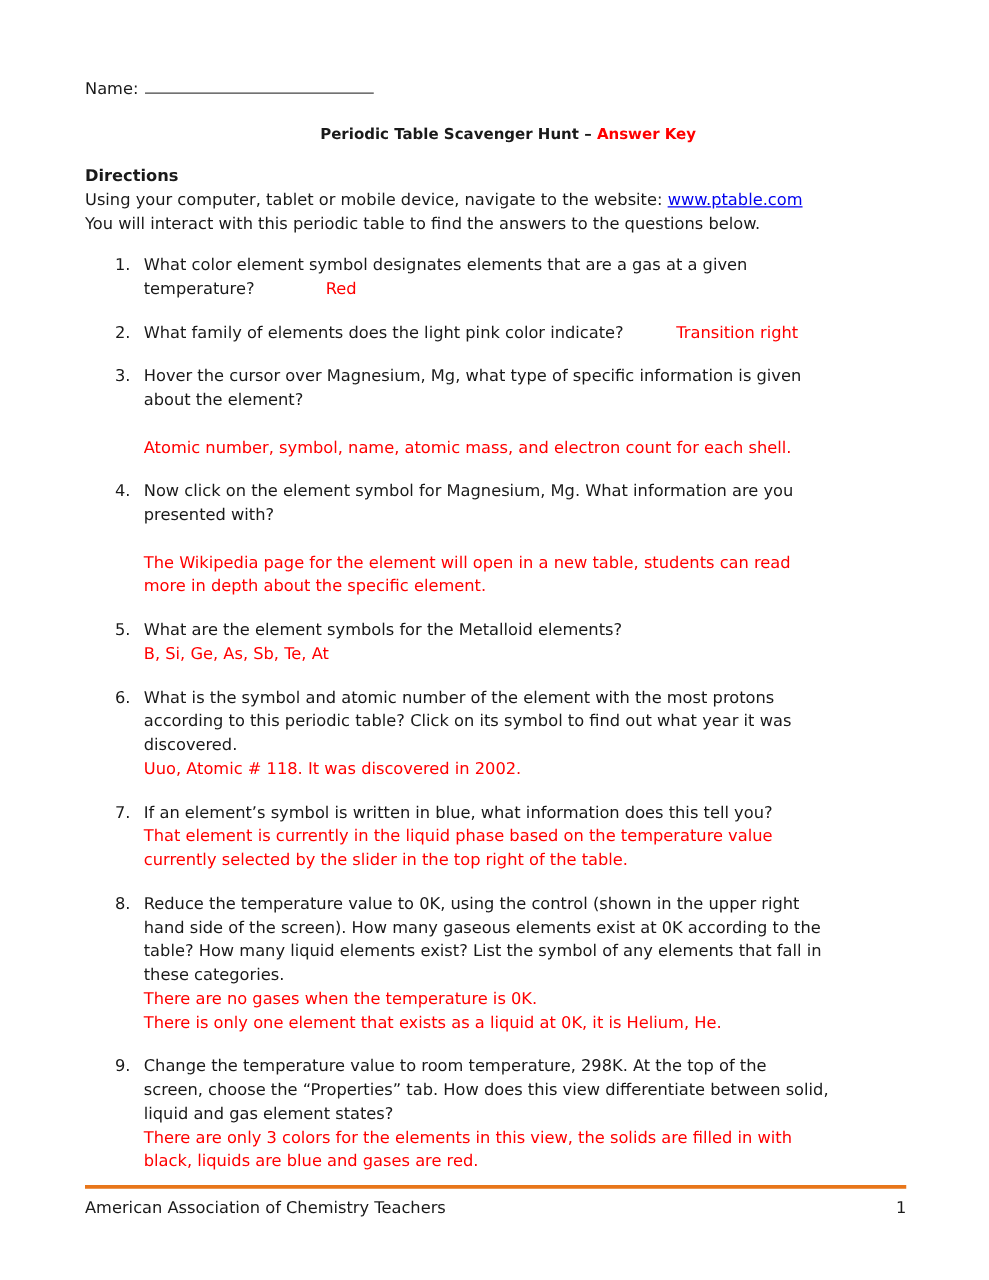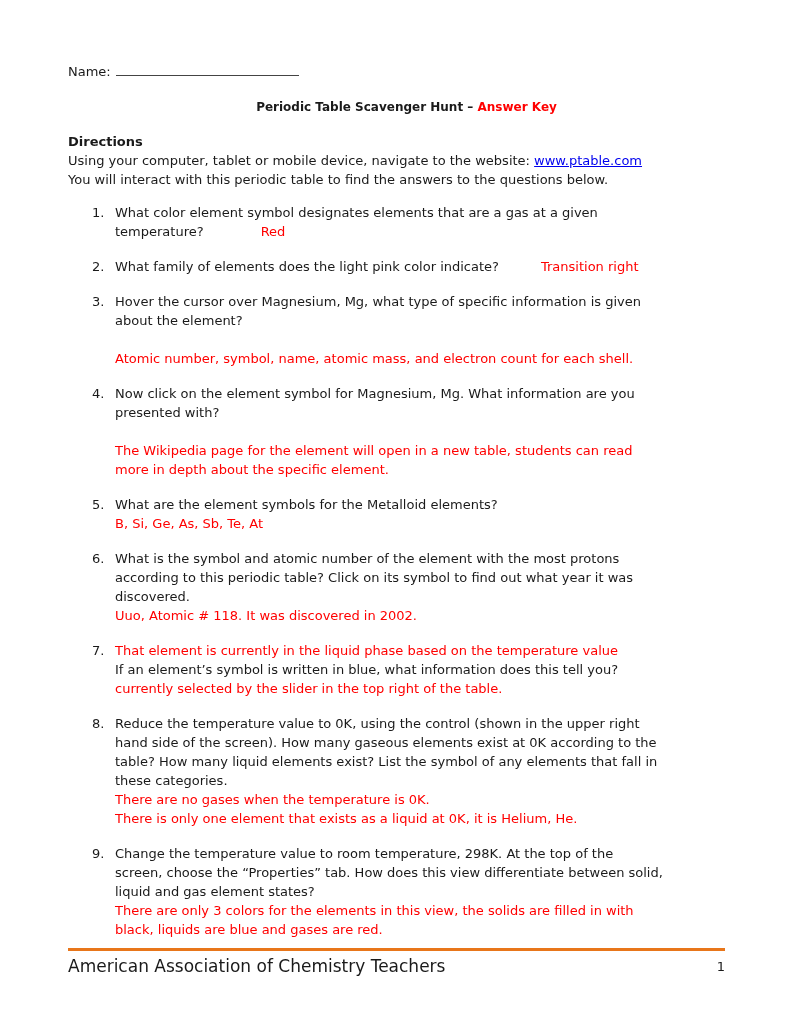--- a/index.html
+++ b/index.html
@@ -38,21 +38,21 @@
   .q-num { width: 23px; flex: 0 0 23px; }
   .q-body { flex: 1; min-width: 0; }
   .line { white-space: nowrap; }
   .line.blank { height: 19px; }
   .qt { color: #1a1a1a; }
   .ans { color: var(--red, #ff0000); }
 
   .footer { position: absolute; left: 68px; right: 66px; top: 948px; }
   .footer-rule { height: 3px; background: var(--orange, #e8761a); margin-bottom: 6px; }
   .footer-row { display: flex; justify-content: space-between; align-items: flex-start; }
-  .footer-org { font-size: 17px; }
+  .footer-org { font-size: 13px; }
   .footer-page { font-size: 13px; }
 </style>
 </head>
 <body style="--red: #ff0000; --orange: #e8761a; --link: #0000ee;">
 
 <div class="page">
 
   <div class="name-row">
     <span>Name:</span><span class="name-blank"></span>
   </div>
@@ -113,22 +113,22 @@
         <div class="q-body">
           <div class="line"><span class="qt">What is the symbol and atomic number of the element with the most protons</span></div>
           <div class="line"><span class="qt">according to this periodic table? Click on its symbol to find out what year it was</span></div>
           <div class="line"><span class="qt">discovered.</span></div>
           <div class="line"><span class="ans">Uuo, Atomic # 118. It was discovered in 2002.</span></div>
         </div>
       </div>
       <div class="q-item">
         <div class="q-num">7.</div>
         <div class="q-body">
+          <div class="line"><span class="qt">If an element’s symbol is written in blue, what information does this tell you?</span></div>
           <div class="line"><span class="ans">That element is currently in the liquid phase based on the temperature value</span></div>
-          <div class="line"><span class="qt">If an element’s symbol is written in blue, what information does this tell you?</span></div>
           <div class="line"><span class="ans">currently selected by the slider in the top right of the table.</span></div>
         </div>
       </div>
       <div class="q-item">
         <div class="q-num">8.</div>
         <div class="q-body">
           <div class="line"><span class="qt">Reduce the temperature value to 0K, using the control (shown in the upper right</span></div>
           <div class="line"><span class="qt">hand side of the screen). How many gaseous elements exist at 0K according to the</span></div>
           <div class="line"><span class="qt">table? How many liquid elements exist? List the symbol of any elements that fall in</span></div>
           <div class="line"><span class="qt">these categories.</span></div>

